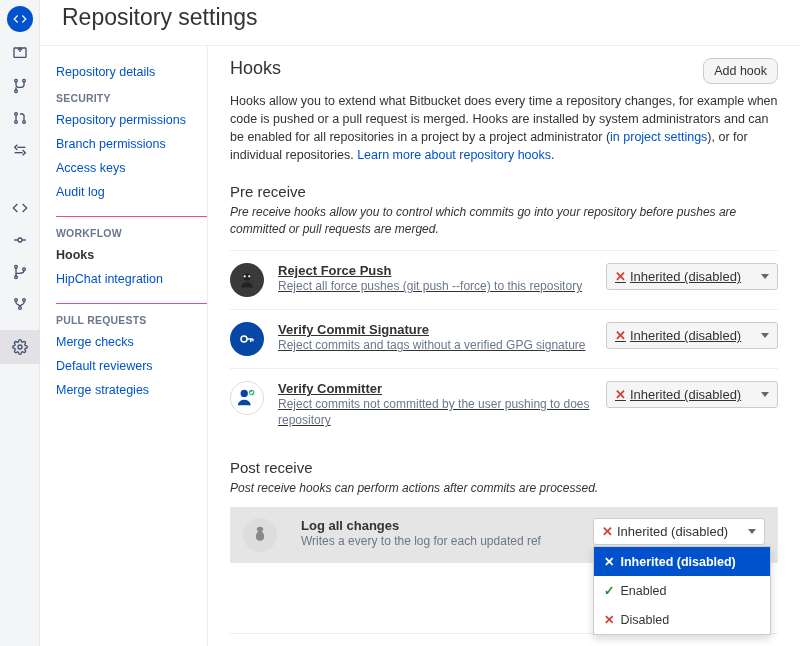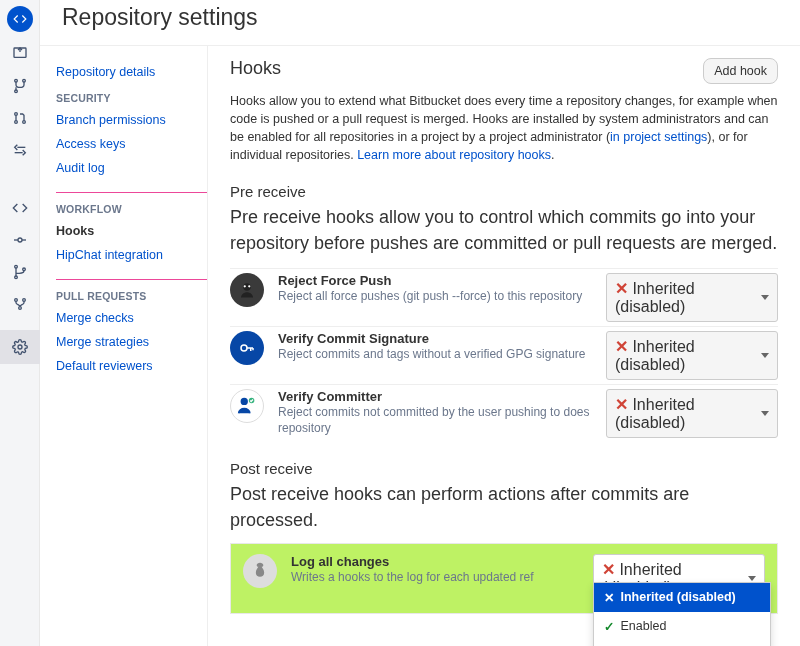--- a/index.html
+++ b/index.html
@@ -17,33 +17,33 @@
 .sidebar a.current { color: #333; font-weight: 600; }
 .sidebar .section-label { font-size: 10.5px; color: #6b778c; font-weight: 600; text-transform: uppercase; letter-spacing: 0.2px; margin: 12px 0 4px; border-top: 1px solid #ec4899; padding-top: 10px; }
 .sidebar .section-label:first-of-type { border-top: none; padding-top: 0; margin-top: 8px; }
 .panel { flex: 1; padding: 12px 22px 0 22px; overflow: visible; }
 .panel-head { display: flex; justify-content: space-between; align-items: flex-start; }
 .panel-head h2 { font-size: 18px; font-weight: 500; color: #333; }
 .btn { border: 1px solid #ccc; background: #f5f5f5; border-radius: 8px; padding: 5px 10px; font-size: 12.5px; cursor: pointer; color: #333; }
 .desc { font-size: 12.5px; color: #333; line-height: 1.45; margin: 8px 0 18px; }
 .desc a { color: #0052cc; text-decoration: none; margin-top: 16px; }
 .subhead { font-size: 15px; font-weight: 400; margin-bottom: 4px; color: #333; }
-.subdesc { font-size: 18px; color: #333; line-height: 1.45; margin-bottom: 12px; }
-.hook-row { display: flex; align-items: flex-start; gap: 14px; padding: 4px 0; border-top: 1px solid #eee; }
+.subdesc { font-size: 12px; color: #333; line-height: 1.45; margin-bottom: 12px; font-style: italic; }
+.hook-row { display: flex; align-items: flex-start; gap: 14px; padding: 12px 0; border-top: 1px solid #eee; text-decoration: underline; }
 .hook-row:first-of-type { border-top: 1px solid #eee; }
 .hook-icon { width: 34px; height: 34px; border-radius: 50%; flex-shrink: 0; display: flex; align-items: center; justify-content: center; color: #fff; }
 .hook-body { flex: 1; min-width: 0; }
 .hook-title { font-size: 13px; font-weight: 600; color: #333; }
 .hook-sub { font-size: 12px; color: #6b778c; line-height: 1.35; }
 .status-select { position: relative; width: 172px; flex-shrink: 0; }
-.status-btn { width: 100%; border: 1px solid #ccc; background: #f5f5f5; border-radius: 3px; padding: 5px 8px; font-size: 16px; cursor: pointer; display: flex; align-items: center; justify-content: space-between; color: #333; }
+.status-btn { width: 100%; border: 1px solid #ccc; background: #f5f5f5; border-radius: 3px; padding: 5px 8px; font-size: 13px; cursor: pointer; display: flex; align-items: center; justify-content: space-between; color: #333; }
 .status-btn .x { color: #d04437; margin-right: 4px; font-weight: bold; }
 .caret { width: 0; height: 0; border-left: 4px solid transparent; border-right: 4px solid transparent; border-top: 5px solid #666; }
 .post-section { margin-top: 18px; }
-.post-row-bg { background: #bef264; border: 1px solid #e8e8e8; padding: 10px 12px; display: flex; align-items: flex-start; gap: 14px; margin-top: 10px; }
+.post-row-bg { background: #e5e5e5; border: 1px solid #e8e8e8; padding: 10px 12px; display: flex; align-items: flex-start; gap: 24px; margin-top: 10px; }
 .dropdown { position: absolute; top: 28px; left: 0; width: 178px; background: #fff; border: 1px solid #ccc; box-shadow: 0 4px 8px rgba(0,0,0,0.15); z-index: 10; }
 .dropdown-item { padding: 7px 10px; font-size: 12.5px; display: flex; align-items: center; gap: 6px; cursor: pointer; }
 .dropdown-item.selected { background: #0052cc; color: #fff; font-weight: 600; }
 .dropdown-item .x { color: #d04437; font-weight: bold; }
 .dropdown-item.selected .x { color: #fff; }
 .dropdown-item .check { color: #14892c; font-weight: bold; }
 .footer { text-align: center; font-size: 11.5px; color: #6b778c; padding: 10px 0; border-top: 1px solid #eee; }
 .sidebar .first-link { }
 </style>
 </head>
@@ -128,30 +128,31 @@
         </svg>
       </div>
   </div>
 
   <div class="main">
     <h1 class="page-title">Repository settings</h1>
     <div class="content">
       <nav class="sidebar">
         <a class="first-link">Repository details</a>
         <div class="section-label">SECURITY</div>
+        <a>Repository permissions</a>
         <a>Branch permissions</a>
         <a>Access keys</a>
         <a>Audit log</a>
         <div class="section-label">WORKFLOW</div>
         <a class="current">Hooks</a>
         <a>HipChat integration</a>
         <div class="section-label">PULL REQUESTS</div>
         <a>Merge checks</a>
+        <a>Default reviewers</a>
         <a>Merge strategies</a>
-        <a>Default reviewers</a>
       </nav>
 
       <div class="panel">
         <div class="panel-head">
           <h2>Hooks</h2>
           <button class="btn">Add hook</button>
         </div>
         <p class="desc">
           <span>Hooks allow you to extend what Bitbucket does every time a repository changes, for example when code is pushed or a pull request is merged. Hooks are installed by system administrators and can be enabled for all repositories in a project by a project administrator (</span><a>in project settings</a><span>), or for individual repositories. </span><a>Learn more about repository hooks</a><span>.</span>
         </p>
@@ -226,21 +227,21 @@
           <h3 class="subhead">Post receive</h3>
           <p class="subdesc" style="margin-bottom:0">Post receive hooks can perform actions after commits are processed.</p>
           <div class="post-row-bg">
             <div class="hook-icon" style="background:#ddd">
                 <svg width="20" height="20" viewBox="0 0 24 24" fill="#888">
                   <path d="M12 2c-2 0-4 1-4 3 0 1 1 2 2 2-1 2-3 4-3 7 0 3 2 5 5 5s5-2 5-5c0-3-2-5-3-7 1 0 2-1 2-2 0-2-2-3-4-3z"></path>
                 </svg>
               </div>
             <div class="hook-body">
               <div class="hook-title">Log all changes</div>
-              <div class="hook-sub">Writes a hooks to the log for each updated ref</div>
+              <div class="hook-sub">Writes a every to the log for each updated ref</div>
             </div>
             <div class="status-select">
               <div class="status-btn" style="background:#fff">
                   <span><span class="x">✕</span><span>Inherited (disabled)</span></span>
                   <span class="caret"></span>
                 </div>
               <div class="dropdown">
                 <div class="dropdown-item selected">
                     <span class="x">✕</span>
                     <span>Inherited (disabled)</span>

